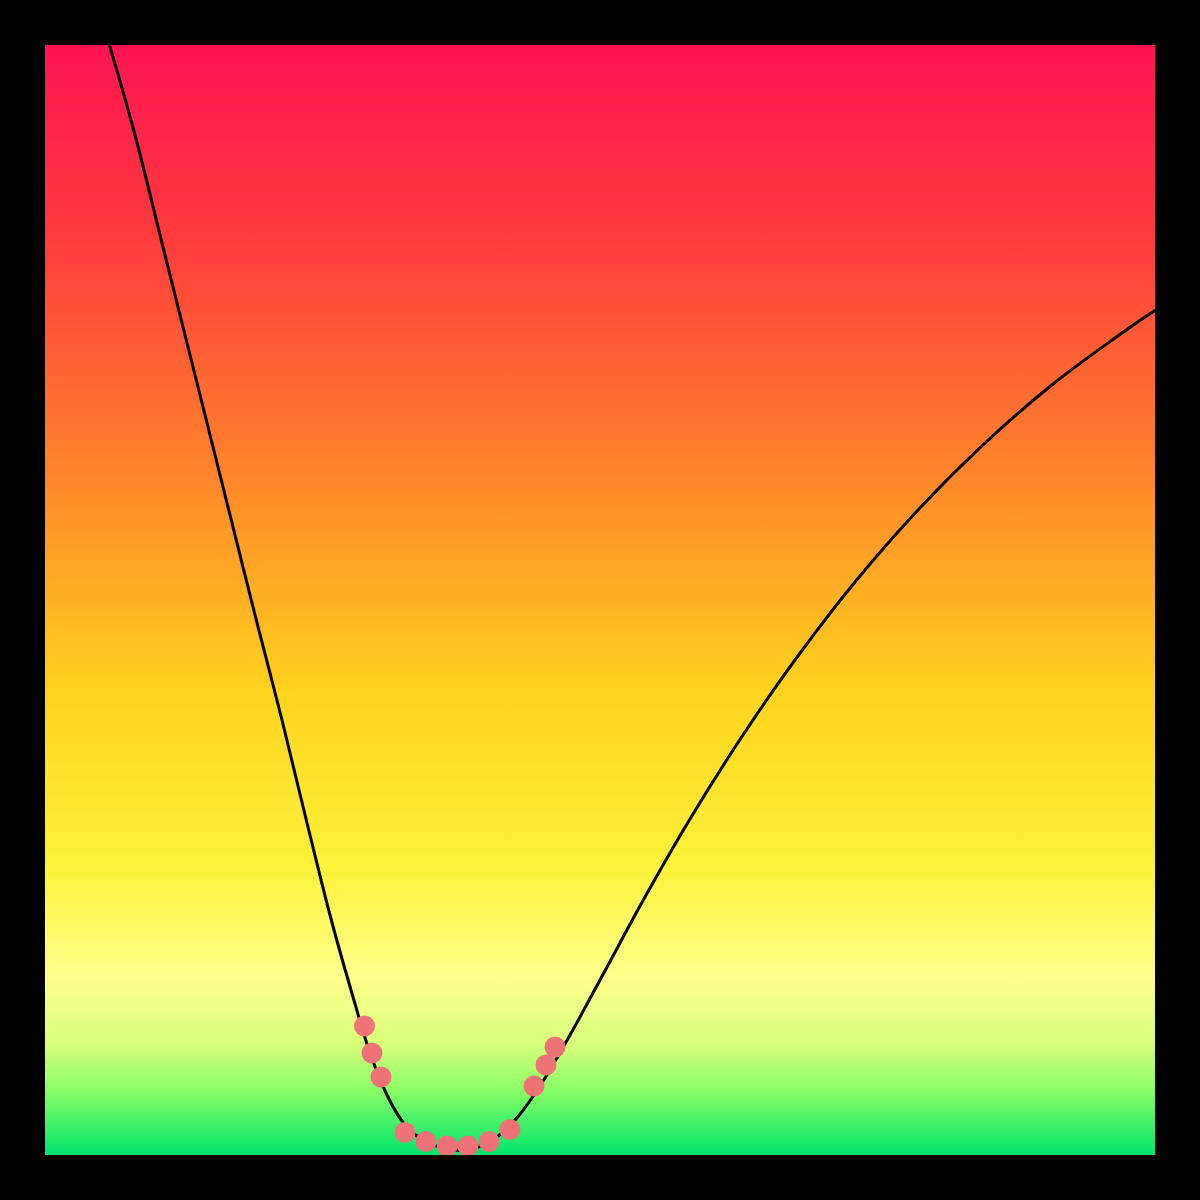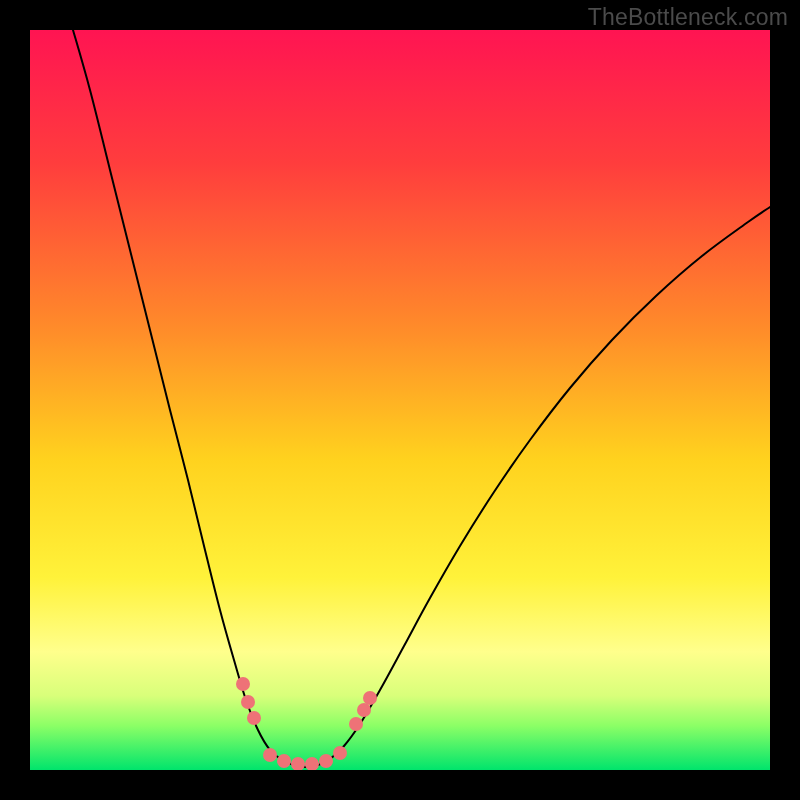--- a/index.html
+++ b/index.html
@@ -39,21 +39,20 @@
     user-select: none;
   }
   svg {
     display: block;
   }
 </style>
 </head>
 <body>
 
 <div class="frame">
-  <div class="watermark">TheBottleneck.com</div>
   <div class="plot">
     <svg id="chart-svg" width="740" height="740" viewBox="0 0 740 740">
       <defs>
         <linearGradient id="bg-grad" x1="0" y1="0" x2="0" y2="1">
             <stop offset="0.0%" stop-color="#ff1452"></stop>
             <stop offset="18.0%" stop-color="#ff3d3d"></stop>
             <stop offset="40.0%" stop-color="#ff8a2a"></stop>
             <stop offset="58.0%" stop-color="#ffd21e"></stop>
             <stop offset="74.0%" stop-color="#fff23a"></stop>
             <stop offset="84.0%" stop-color="#ffff8c"></stop>

